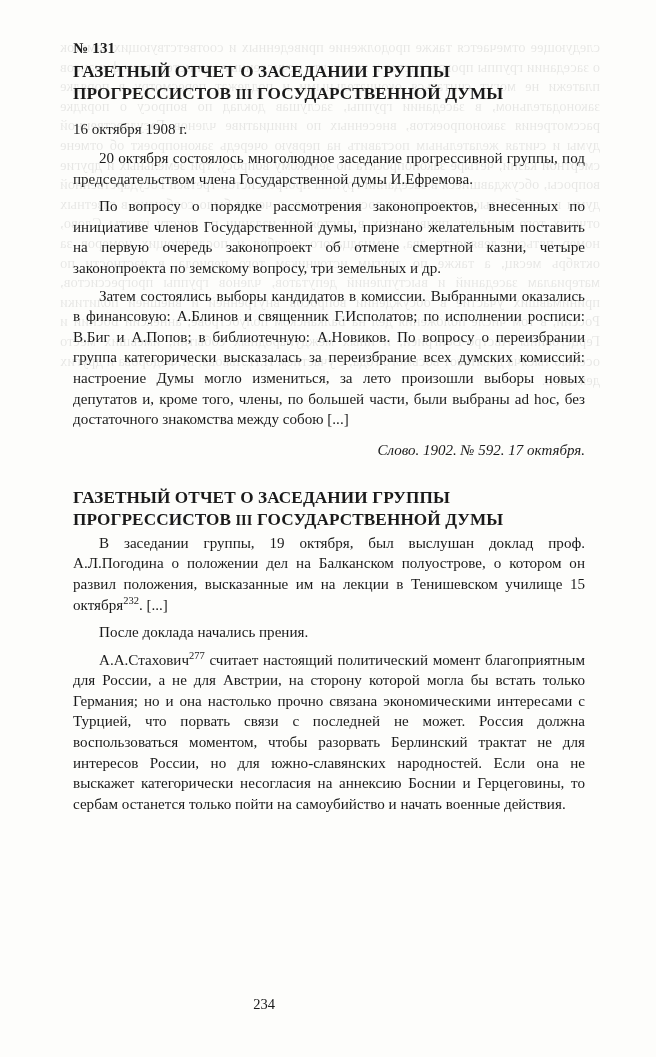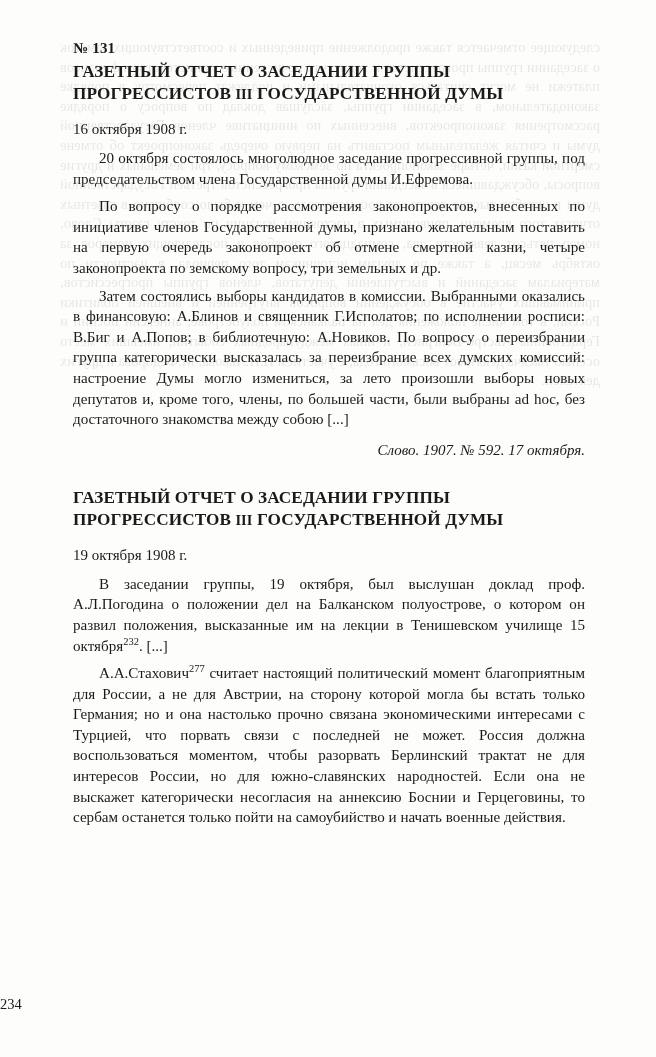--- a/index.html
+++ b/index.html
@@ -91,20 +91,21 @@
   .sup {
     font-size: 10.5px;
     vertical-align: super;
     line-height: 0;
   }
   .pagenum {
     position: absolute;
     left: 0;
     top: 996px;
     width: 528px;
+    text-align: center;
     font-size: 14.5px;
   }
 </style>
 </head>
 <body>
 
 <div class="page">
 
   <div class="ghost">следующее отмечается также продолжение приведенных и соответствующих заметок о заседании группы прогрессистов и ходит, что исчисленные министерством финансов платежи не могут считаться окончательными и подлежат пересмотру в порядке законодательном, в заседании группы, заслушав доклад по вопросу о порядке рассмотрения законопроектов, внесенных по инициативе членов Государственной думы и считая желательным поставить на первую очередь законопроект об отмене смертной казни, четыре законопроекта по земскому вопросу, три земельных и другие вопросы, обсуждавшиеся в заседании группы прогрессистов третьей Государственной думы в октябре тысяча девятьсот восьмого года, о чем и было сообщено в газетных отчетах того времени, приводимых в настоящем издании по тексту газеты Слово, номер пятьсот девяносто два, семнадцатого октября и последующих номеров за октябрь месяц, а также по другим источникам того периода, в частности по материалам заседаний и выступлений депутатов, членов группы прогрессистов, принимавших участие в обсуждении вопросов внутренней и внешней политики России, в том числе положения дел на Балканском полуострове, аннексии Боснии и Герцеговины Австро-Венгрией, и иных международных событий, имевших место осенью тысяча девятьсот восьмого года, с участием Н.Н.Львова, М.Федорова и других деятелей.</div>
 
@@ -115,30 +116,30 @@
       <div class="title">
         <span>ГАЗЕТНЫЙ ОТЧЕТ О ЗАСЕДАНИИ ГРУППЫ</span><br>
         <span>ПРОГРЕССИСТОВ </span><span class="sc">III</span><span> ГОСУДАРСТВЕННОЙ ДУМЫ</span>
       </div>
       <div class="date">16 октября 1908 г.</div>
 
       <p class="body">20 октября состоялось многолюдное заседание прогрессивной группы, под председательством члена Государственной думы И.Ефремова.</p>
       <p class="body">По вопросу о порядке рассмотрения законопроектов, внесенных по инициативе членов Государственной думы, признано желательным поставить на первую очередь законопроект об отмене смертной казни, четыре законопроекта по земскому вопросу, три земельных и др.</p>
       <p class="body">Затем состоялись выборы кандидатов в комиссии. Выбранными оказались в финансовую: А.Блинов и священник Г.Исполатов; по исполнении росписи: В.Биг и А.Попов; в библиотечную: А.Новиков. По вопросу о переизбрании группа категорически высказалась за переизбрание всех думских комиссий: настроение Думы могло измениться, за лето произошли выборы новых депутатов и, кроме того, члены, по большей части, были выбраны ad hoc, без достаточного знакомства между собою [...]</p>
 
-      <p class="src">Слово. 1907. № 592. 17 октября.</p>
+      <p class="src">Слово. 1902. № 592. 17 октября.</p>
     </div>
 
     <div class="block2">
       <div class="title">
         <span>ГАЗЕТНЫЙ ОТЧЕТ О ЗАСЕДАНИИ ГРУППЫ</span><br>
         <span>ПРОГРЕССИСТОВ </span><span class="sc">III</span><span> ГОСУДАРСТВЕННОЙ ДУМЫ</span>
       </div>
-      <div class="date">19 октября 1908 г.</div>
 
       <p class="body"><span>В заседании группы, 19 октября, был выслушан доклад проф. А.Л.Погодина о положении дел на Балканском полуострове, о котором он развил положения, высказанные им на лекции в Тенишевском училище 15 октября</span><span class="sup">232</span><span>. [...]</span></p>
+      <p class="body">После доклада начались прения.</p>
       <p class="body"><span>А.А.Стахович</span><span class="sup">277</span><span> считает настоящий политический момент благоприятным для России, а не для Австрии, на сторону которой могла бы встать только Германия; но и она настолько прочно связана экономическими интересами с Турцией, что порвать связи с последней не может. Россия должна воспользоваться моментом, чтобы разорвать Берлинский трактат не для интересов России, но для южно-славянских народностей. Если она не выскажет категорически несогласия на аннексию Боснии и Герцеговины, то сербам останется только пойти на самоубийство и начать военные действия.</span></p>
     </div>
 
   </div>
 
   <div class="pagenum">234</div>
 </div>
 
 </body></html>

